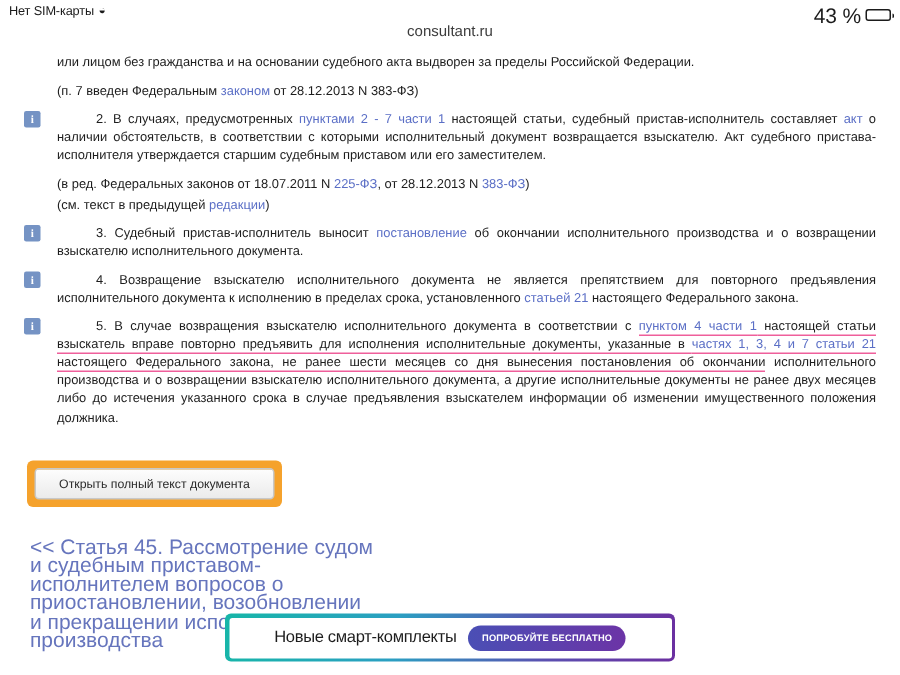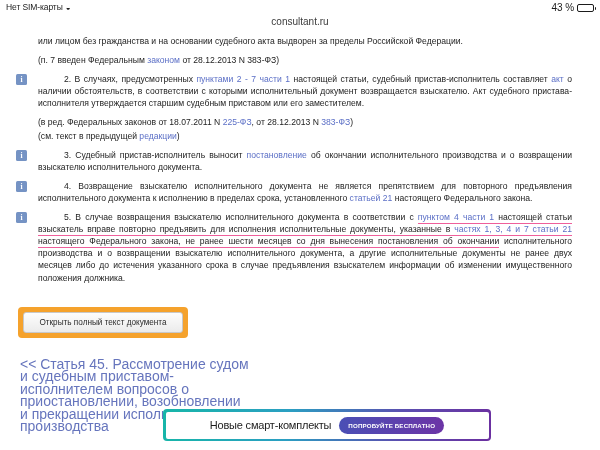--- a/index.html
+++ b/index.html
@@ -27,21 +27,21 @@
     display: flex; align-items: center; gap: 3px; justify-content: space-between;
   }
   .wifi-glyph { display: inline-block; font-size: 8px; line-height: 1; transform: translateY(0.5px); }
   #status-center {
     position: absolute; left: 0; right: 0; top: 1px;
     text-align: center; font-size: 9px; font-weight: bold; letter-spacing: 0px;
   }
   #status-right {
     position: absolute; right: 6px; top: 2px;
     display: flex; align-items: center; gap: 3px;
-    font-size: 10px;
+    font-size: 14px;
   }
   .battery-shell {
     position: relative;
     width: 17px; height: 8px;
     border: 1px solid #1b1b1b;
     border-radius: 2px;
     padding: 1px;
   }
   .battery-shell::after {
     content: "";
@@ -65,21 +65,21 @@
   #doc {
     padding: 4px 12px 0 12px;
     font-size: 8.6px;
     line-height: 12.1px;
     color: #1d1d1d;
   }
   .para {
     position: relative;
     text-align: justify;
     text-justify: inter-word;
-    margin: 0 16px 7px 0;
+    margin: 0 4px 7px 0;
     padding-left: 26px;
   }
   .para.plain { padding-left: 26px; text-align: left; }
   .para .lead { display: inline-block; width: 26px; }
 
   .info-icon {
     position: absolute;
     left: 4px;
     top: 1px;
     width: 11px; height: 11px;
@@ -138,22 +138,22 @@
   #nav-next {
     position: absolute; right: 6px; top: 0;
     color: #6675bd;
     text-decoration: none;
     white-space: nowrap;
   }
 
   
   #banner {
     position: absolute;
-    left: 163px; top: 409px;
-    width: 328px; height: 32px;
+    left: 150px; top: 409px;
+    width: 300px; height: 32px;
     border-radius: 4px;
     padding: 2.5px;
     background: linear-gradient(100deg, #17b6a8 0%, #2b9fc2 38%, #5b4fb0 72%, #6b2fa0 100%);
     cursor: pointer;
   }
   #banner-inner {
     width: 100%; height: 100%;
     background: #ffffff;
     border-radius: 2px;
     display: flex;

